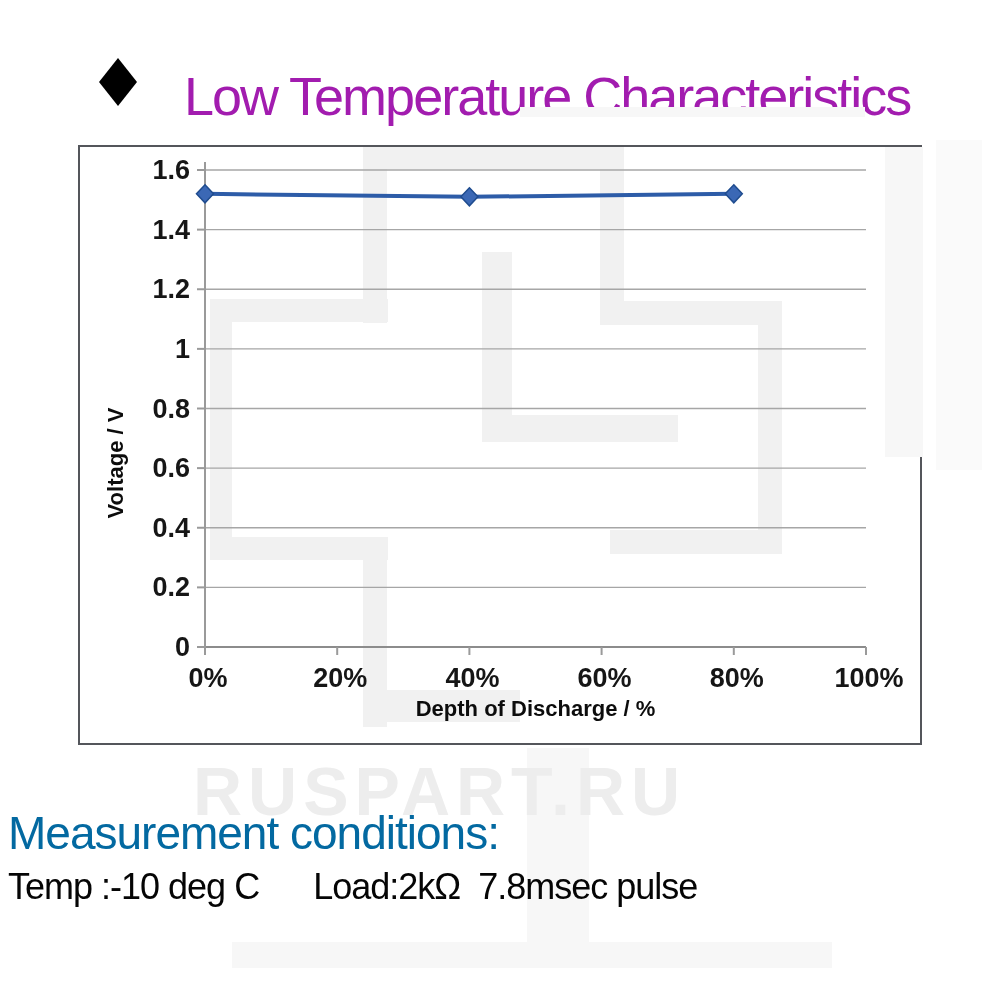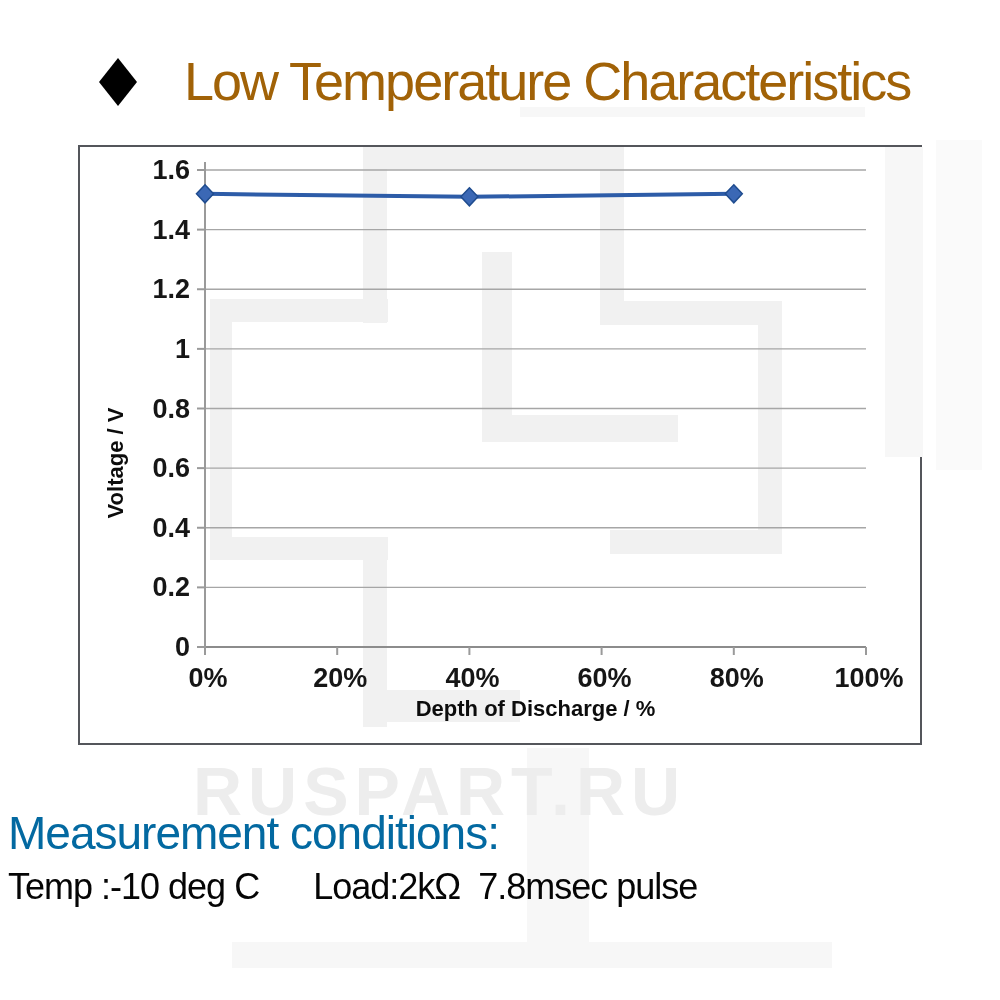--- a/index.html
+++ b/index.html
@@ -4,22 +4,22 @@
 <style>
   html,body{margin:0;padding:0;background:#ffffff;}
   .page{
     position:relative;width:1000px;height:1000px;background:#ffffff;overflow:hidden;
     font-family:"Liberation Sans", sans-serif;
   }
   
   .title-row{position:absolute;left:0;top:0;width:1000px;height:120px;}
   .bullet{position:absolute;left:99px;top:58px;width:38px;height:48px;}
   .chart-title{
-    position:absolute;left:184px;top:50px;margin:0;
-    font-size:54px;font-weight:400;letter-spacing:-2px;color:#a16207;white-space:nowrap;
+    position:absolute;left:184px;top:65px;margin:0;
+    font-size:54px;font-weight:400;letter-spacing:-2px;color:#a21caf;white-space:nowrap;
   }
   
   .frame{
     position:absolute;left:78px;top:145px;width:844px;height:600px;
     box-sizing:border-box;border:2px solid #54565b;background:#ffffff;
   }
   
   .wm{position:absolute;background:#f1f1f1;}
   .wm.faint{background:#f7f7f7;}
   .wm.fainter{background:#fafafa;}

